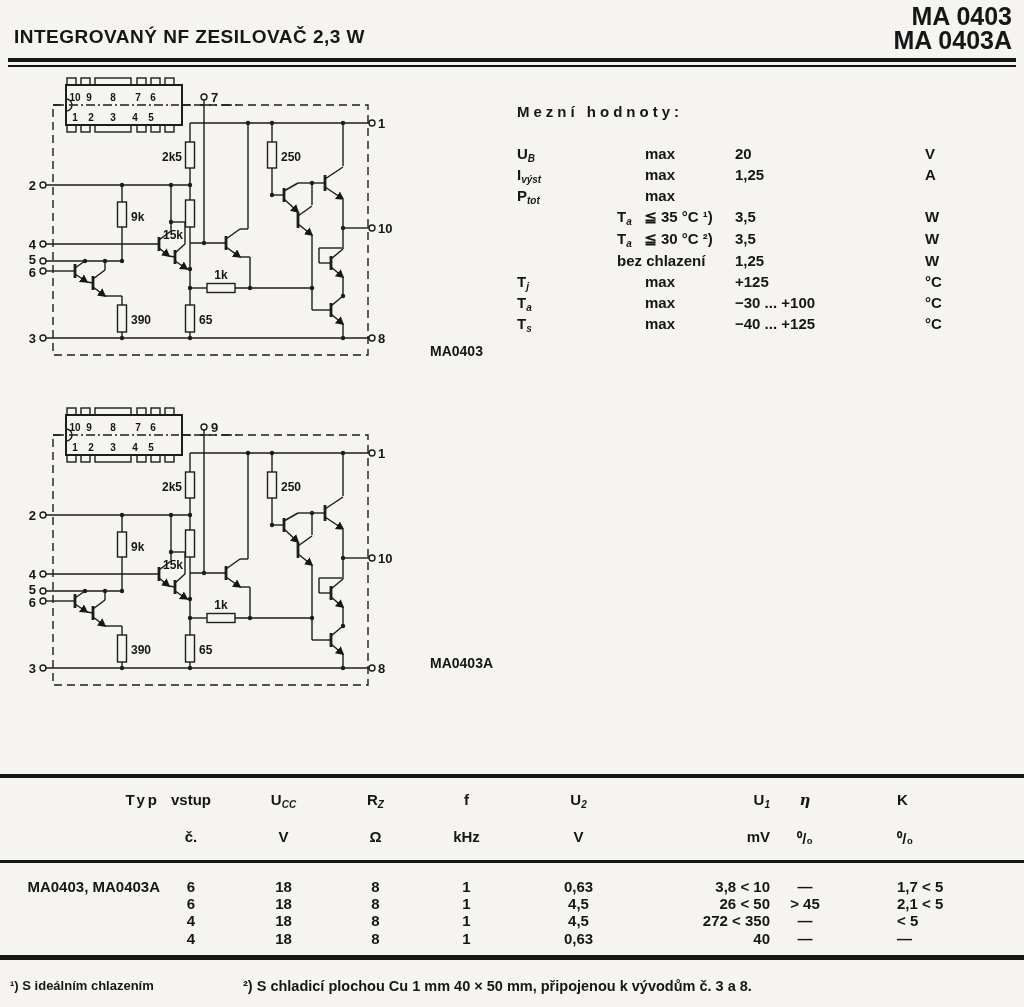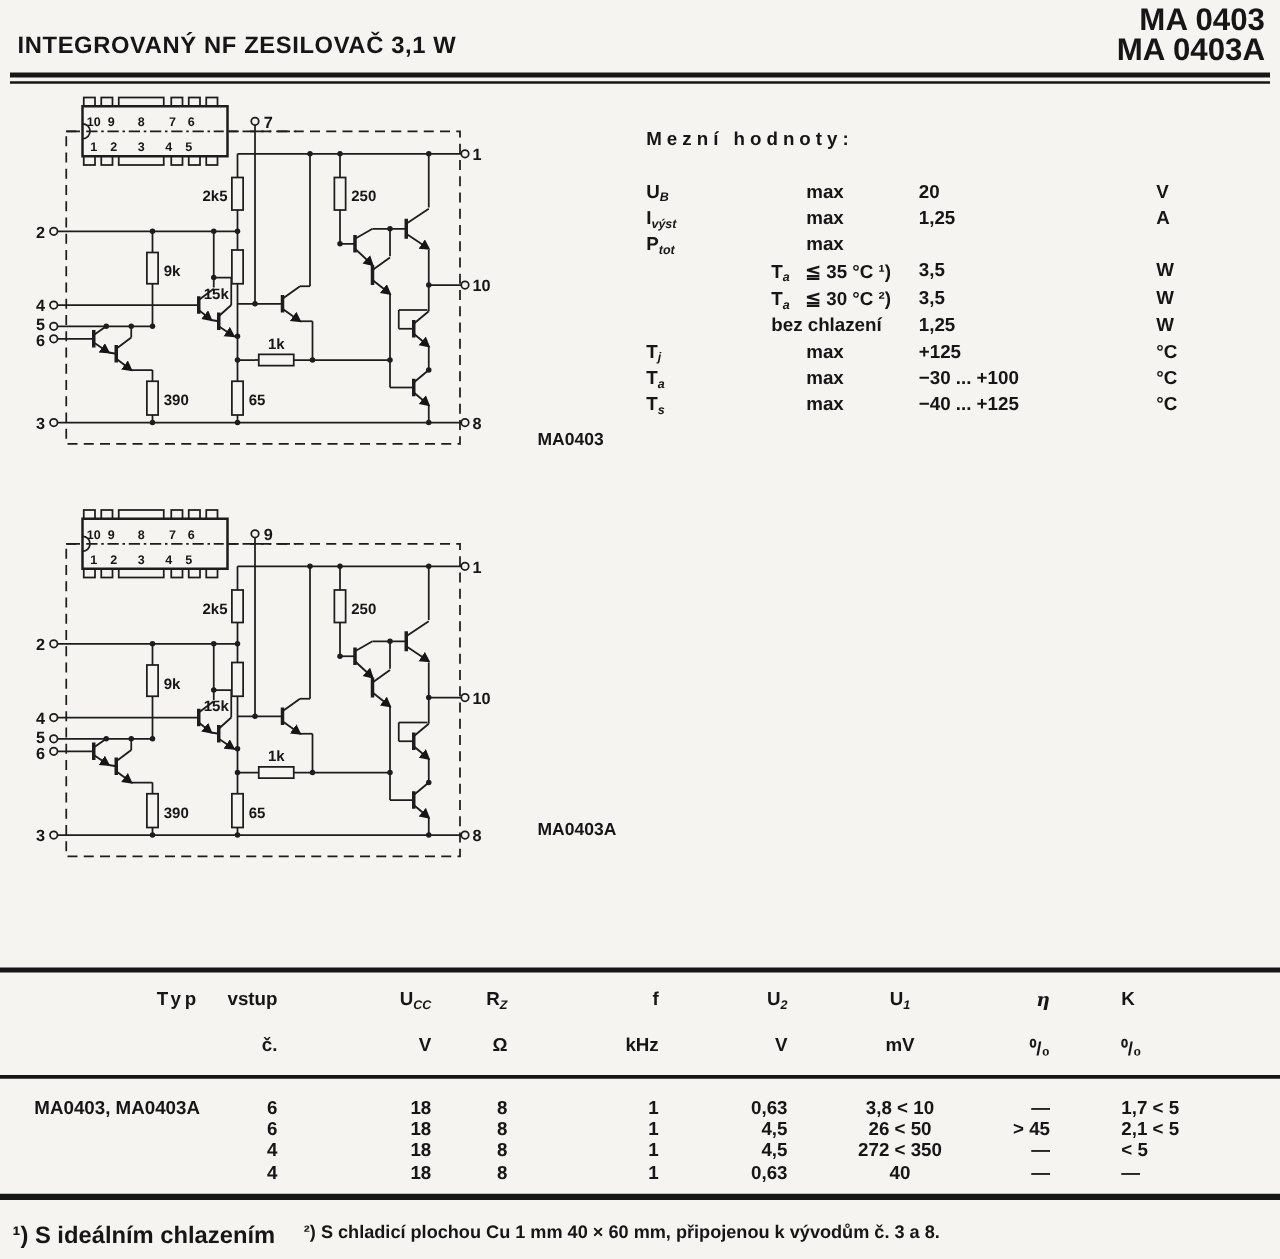--- a/index.html
+++ b/index.html
@@ -24,35 +24,35 @@
   #limits .unit{position:absolute;left:408px}
   sub{font-size:10px;font-style:italic;vertical-align:-3px;line-height:0}
   
   .schem{position:absolute;left:25px;width:440px;height:300px}
   .caption{position:absolute;font-size:14px}
   svg text{font-family:"Liberation Sans",sans-serif;font-weight:bold;fill:#161616}
   
   .trow{position:absolute;left:12px;width:1000px;display:grid;
         grid-template-columns:148px 62px 123px 61px 121px 103px 140px 70px 172px;
         font-size:15px}
-  .trow .c{text-align:right}
+  .trow .c{text-align:center}
   .trow .l{text-align:right}
-  .trow .u1{text-align:center;padding-left:40px}
+  .trow .u1{text-align:right;padding-left:40px}
   .trow .k{text-align:left;padding-left:57px}
   .typ{letter-spacing:3px}
   .eta{font-style:italic;font-family:"DejaVu Serif",serif}
   .data{font-size:15px}
   
-  #footnote-1{left:10px;top:978px;font-size:19px}
+  #footnote-1{left:10px;top:978px;font-size:13px}
   #footnote-2{left:243px;top:978px;font-size:14.5px}
 </style>
 </head>
 <body>
 
-<div class="abs" id="page-title">INTEGROVANÝ NF ZESILOVAČ 3,1 W</div>
+<div class="abs" id="page-title">INTEGROVANÝ NF ZESILOVAČ 2,3 W</div>
 <div class="abs" id="part-numbers">
   <div>MA 0403</div>
   <div>MA 0403A</div>
 </div>
 <div class="rule" style="left:8px;top:58px;width:1008px;height:4px"></div>
 <div class="rule" style="left:8px;top:65px;width:1008px;height:2px"></div>
 
 <svg class="schem" style="top:72px" viewBox="0 0 440 300">
   <defs>
     <marker id="arr" markerWidth="7" markerHeight="7" refX="4.5" refY="3" orient="auto">
@@ -379,14 +379,14 @@
   <span class="c">—</span>
     <span class="k">—</span>
 </div>
 
 <div class="rule" style="left:0;top:955px;width:1024px;height:5px"></div>
 
 <div class="abs" id="footnote-1">
   <span>¹)</span> <span>S ideálním chlazením</span>
 </div>
 <div class="abs" id="footnote-2">
-  <span>²)</span> <span>S chladicí plochou Cu 1 mm 40 × 60 mm, připojenou k vývodům č. 3 a 8.</span>
+  <span>²)</span> <span>S chladicí plochou Cu 1 mm 40 × 50 mm, připojenou k vývodům č. 3 a 8.</span>
 </div>
 
 </body></html>

